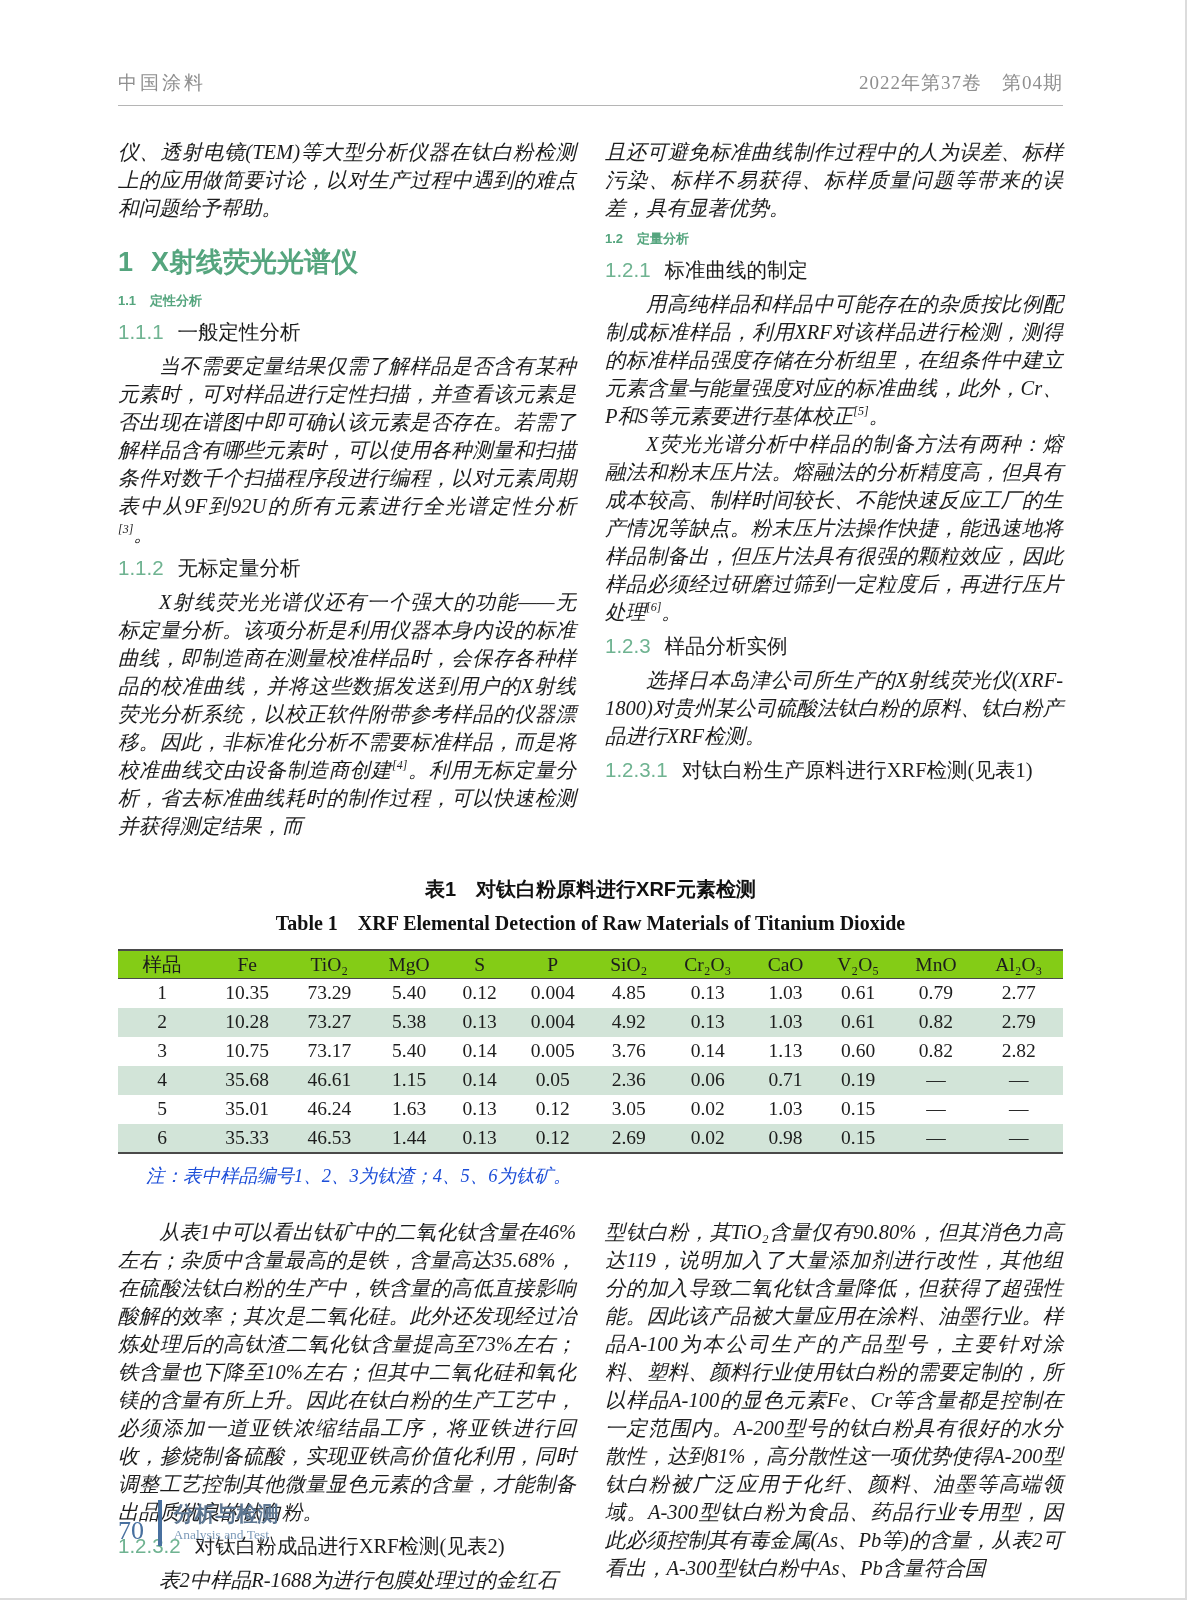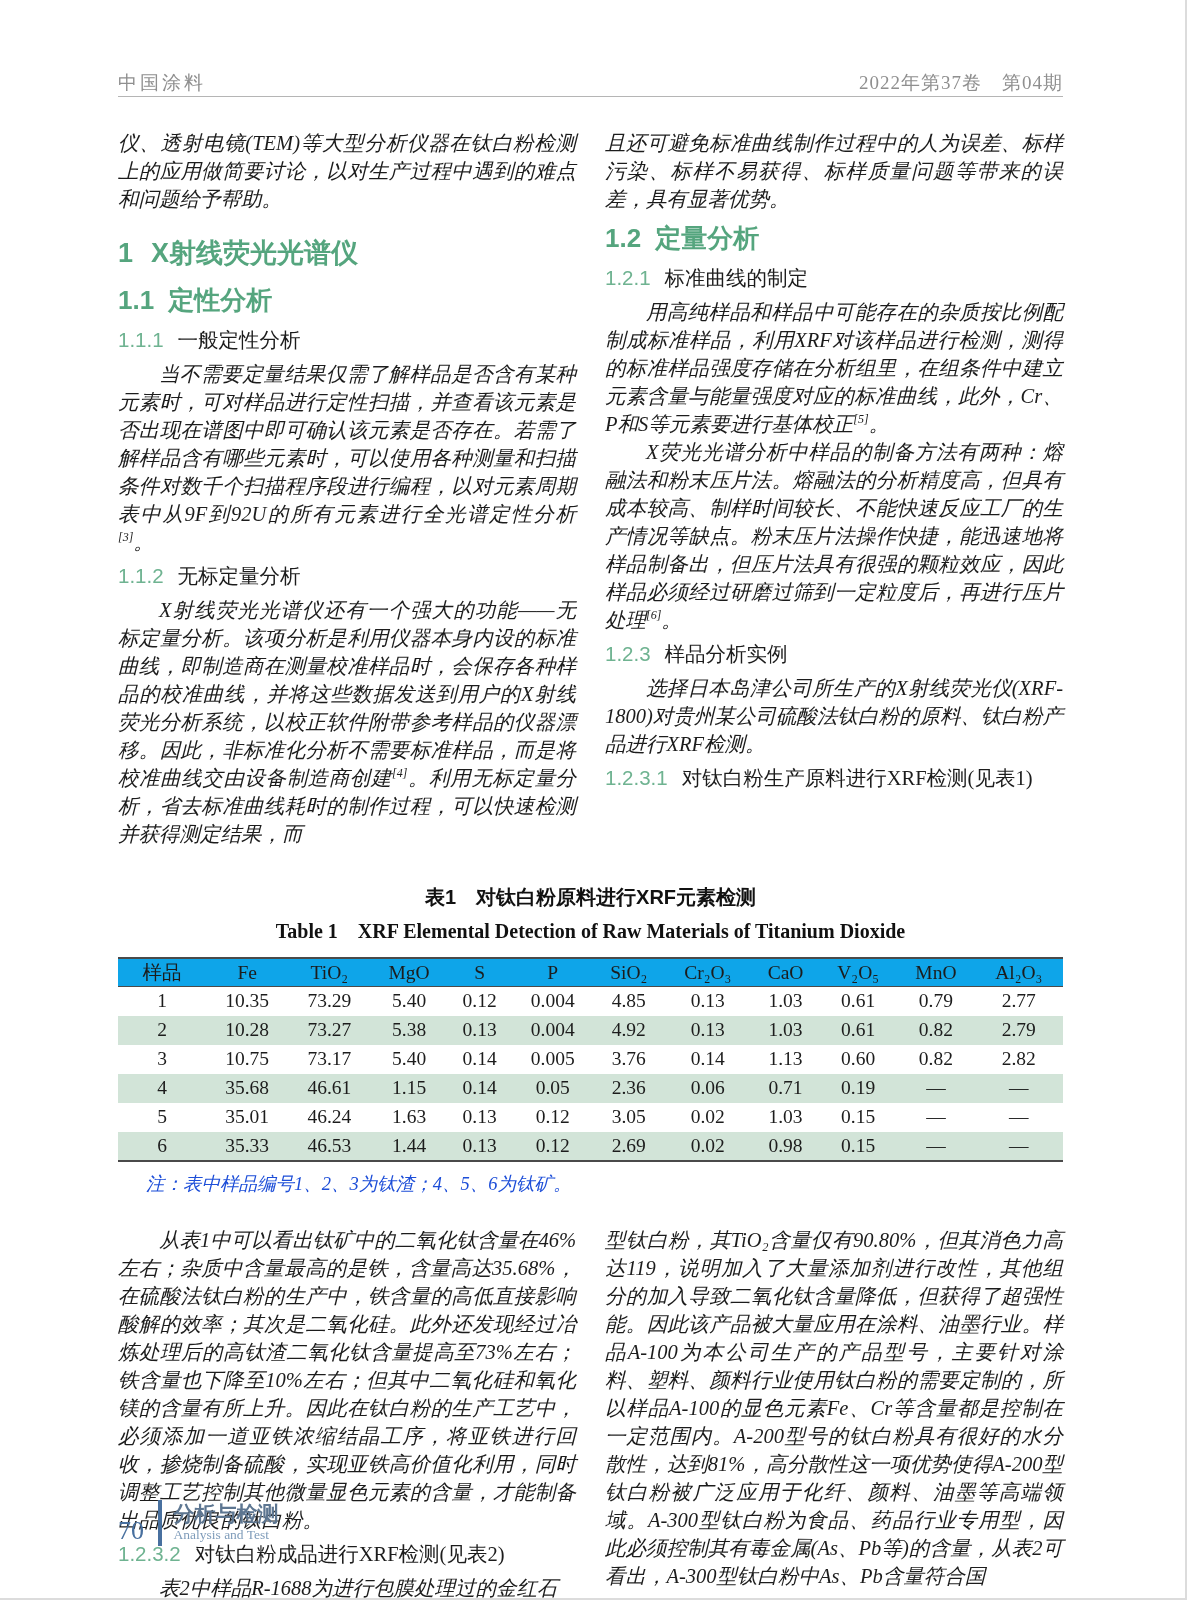--- a/index.html
+++ b/index.html
@@ -14,20 +14,21 @@
     width: 1187px; height: 1600px;
     padding: 70px 122px 0 118px;
     border-right: 2px solid #dcdcdc;
     border-bottom: 2px solid #dcdcdc;
     position: relative;
   }
   
   .running-head {
     display: flex; justify-content: space-between; align-items: flex-end;
     color: #8f8f8f; font-size: 19px;
+    padding-bottom: 9px;
     border-bottom: 1px solid #b5b5b5;
     font-family: "Liberation Serif", "DejaVu Serif", serif;
   }
   .running-head .journal { letter-spacing: 3px; }
   .running-head .issue { letter-spacing: 1px; }
 
   
   .cols { display: flex; gap: 29px; margin-top: 32px; }
   .col { width: 458px; }
 
@@ -43,21 +44,21 @@
   .h1 {
     color: #55a57e;
     font-family: "Liberation Sans", "DejaVu Sans", sans-serif;
     font-weight: bold; font-size: 27px;
     margin: 22px 0 12px 0;
   }
   .h1 .num { margin-right: 18px; }
   .h2 {
     color: #55a57e;
     font-family: "Liberation Sans", "DejaVu Sans", sans-serif;
-    font-weight: bold; font-size: 26px;
+    font-weight: bold; font-size: 13px;
     margin: 8px 0 8px 0;
   }
   .h2 .num { margin-right: 14px; }
   .h3 {
     font-size: 20.5px; margin: 6px 0 6px 0;
     font-weight: normal;
   }
   .h3 .num {
     color: #6fb391;
     font-family: "Liberation Sans", "DejaVu Sans", sans-serif;
@@ -80,21 +81,21 @@
   table.data {
     width: 100%; border-collapse: collapse; margin-top: 12px;
     font-size: 19.5px;
     border-top: 2px solid #4a4a4a;
     border-bottom: 2px solid #4a4a4a;
   }
   table.data th, table.data td {
     text-align: center; font-weight: normal;
     padding: 0;
   }
-  table.data thead tr { background: #0ea5e9; height: 14px; }
+  table.data thead tr { background: #84cc16; height: 14px; }
   table.data thead { border-bottom: 1.5px solid #4a4a4a; }
   table.data tbody tr { height: 29px; background: #ffffff; }
   table.data tbody tr.alt { background: #d2e4d8; }
   table.data th:first-child, table.data td:first-child { width: 88px; }
   .tbl-note {
     color: #1d4ed8; font-size: 18.5px; font-style: italic;
     margin-top: 9px; padding-left: 28px;
     font-family: "Liberation Serif", "DejaVu Serif", serif;
   }
 

